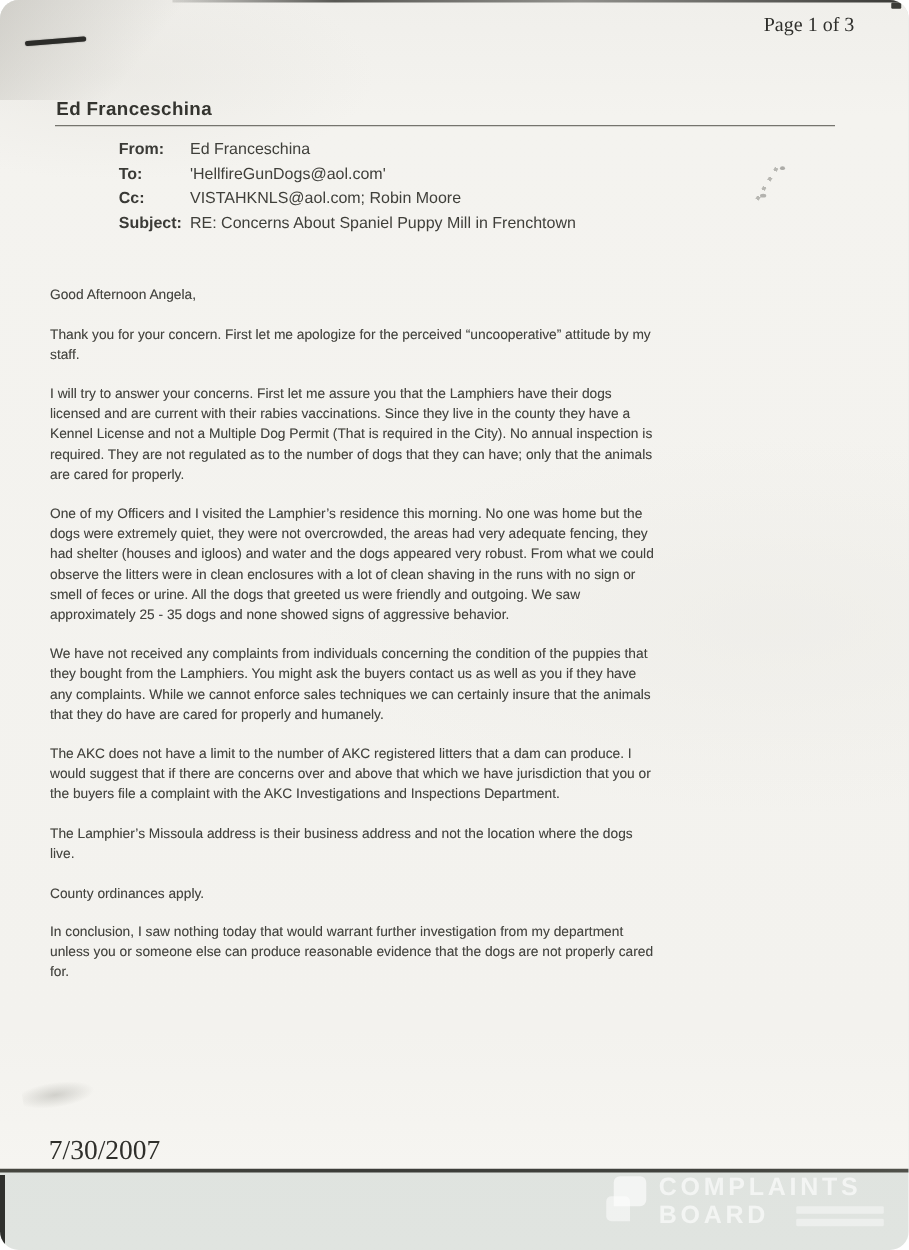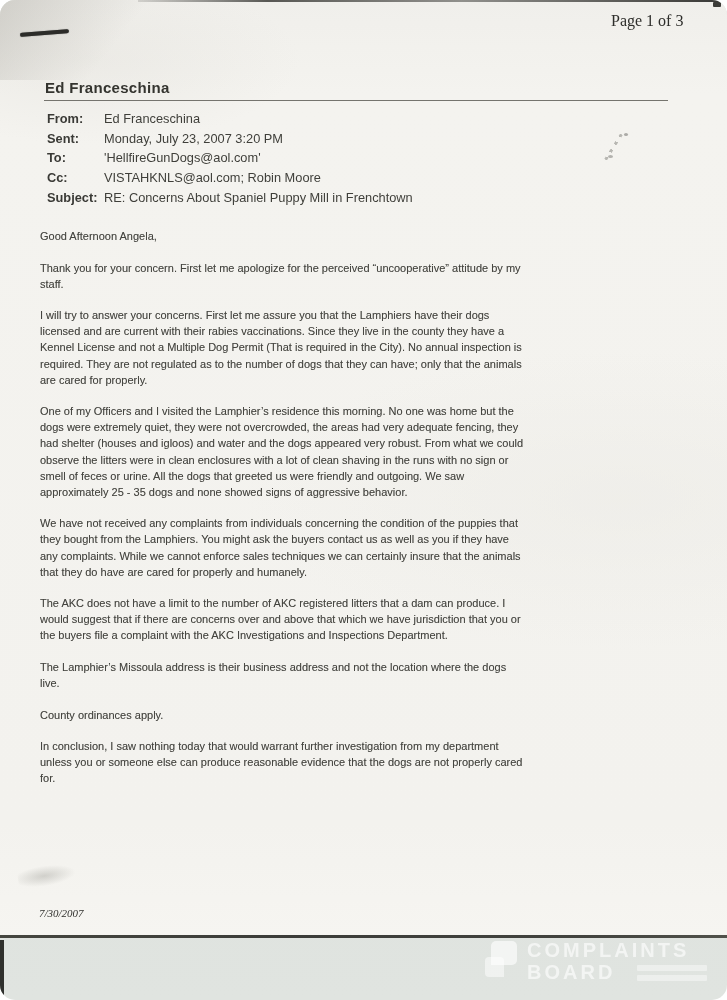--- a/index.html
+++ b/index.html
@@ -103,21 +103,21 @@
     position: absolute;
     left: 44px; top: 100px;
     width: 624px; height: 0;
     border-top: 1.6px solid #75746e;
   }
   .headers {
     position: absolute;
     left: 47px; top: 111px;
     width: 620px;
   }
-  .hrow { position: relative; height: 19.7px; }
+  .hrow { position: relative; height: 19.7px; margin-left: 48px; }
   .hlabel {
     position: absolute; left: 0; top: 0;
     font-size: 12.8px; font-weight: bold;
     color: #3a3a36;
   }
   .hvalue {
     position: absolute; left: 57px; top: 0;
     font-size: 12.8px;
     color: #3f3f3a;
     white-space: nowrap;
@@ -132,23 +132,22 @@
     text-shadow: 0 0 0.5px rgba(70,70,65,0.35);
   }
   .para {
     margin: 0 0 15.5px 0;
     white-space: pre-line;
   }
   .footer-date {
     position: absolute;
     left: 39px; top: 907px;
     font-family: "Liberation Serif", serif;
-    font-size: 11px;
+    font-size: 22px;
     color: #2f2f2b;
-    font-style: italic;
   }
 
   
   .watermark {
     position: absolute;
     left: 485px; top: 939px;
     width: 235px; height: 50px;
     color: rgba(255,255,255,0.62);
   }
   .wm-icon { position: absolute; left: 0; top: 2px; width: 34px; height: 44px; }
@@ -216,24 +215,20 @@
 
     <div class="page-number">Page 1 of 3</div>
 
     <div class="doc-title">Ed Franceschina</div>
     <div class="rule"></div>
 
     <div class="headers">
       <div class="hrow">
         <span class="hlabel">From:</span>
         <span class="hvalue">Ed Franceschina</span>
-      </div>
-      <div class="hrow">
-        <span class="hlabel">Sent:</span>
-        <span class="hvalue">Monday, July 23, 2007 3:20 PM</span>
       </div>
       <div class="hrow">
         <span class="hlabel">To:</span>
         <span class="hvalue">'HellfireGunDogs@aol.com'</span>
       </div>
       <div class="hrow">
         <span class="hlabel">Cc:</span>
         <span class="hvalue">VISTAHKNLS@aol.com; Robin Moore</span>
       </div>
       <div class="hrow">

